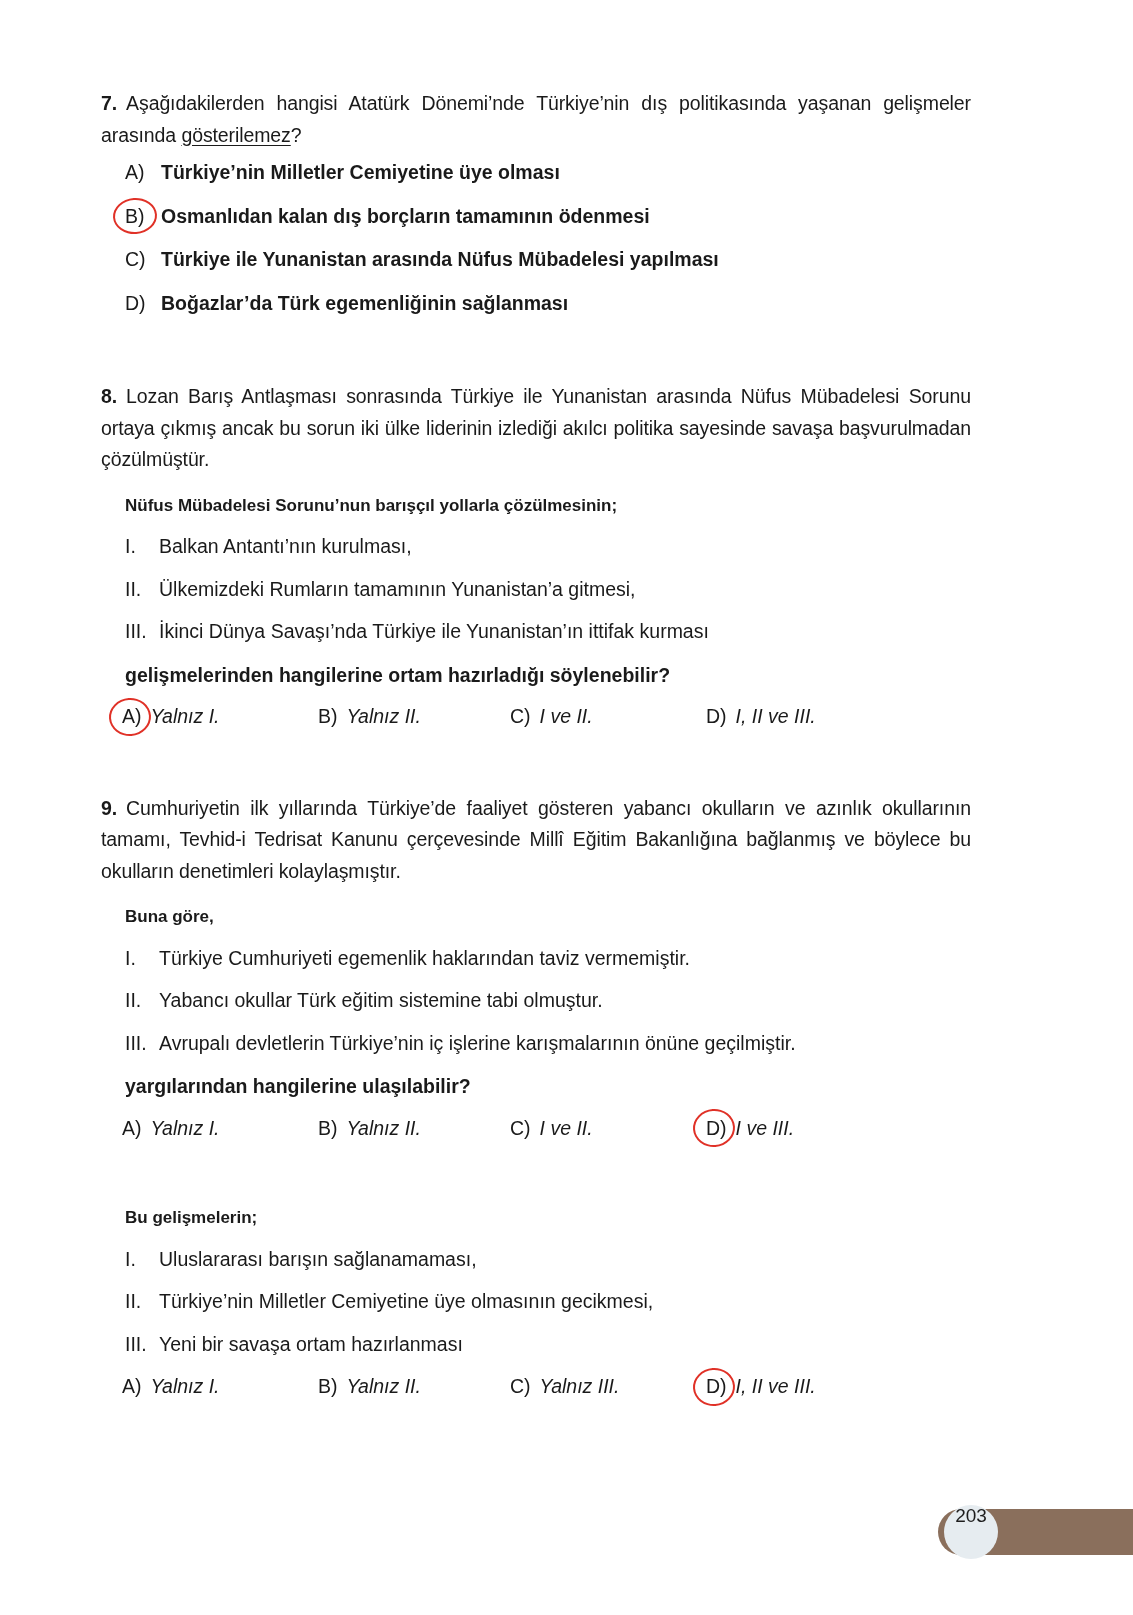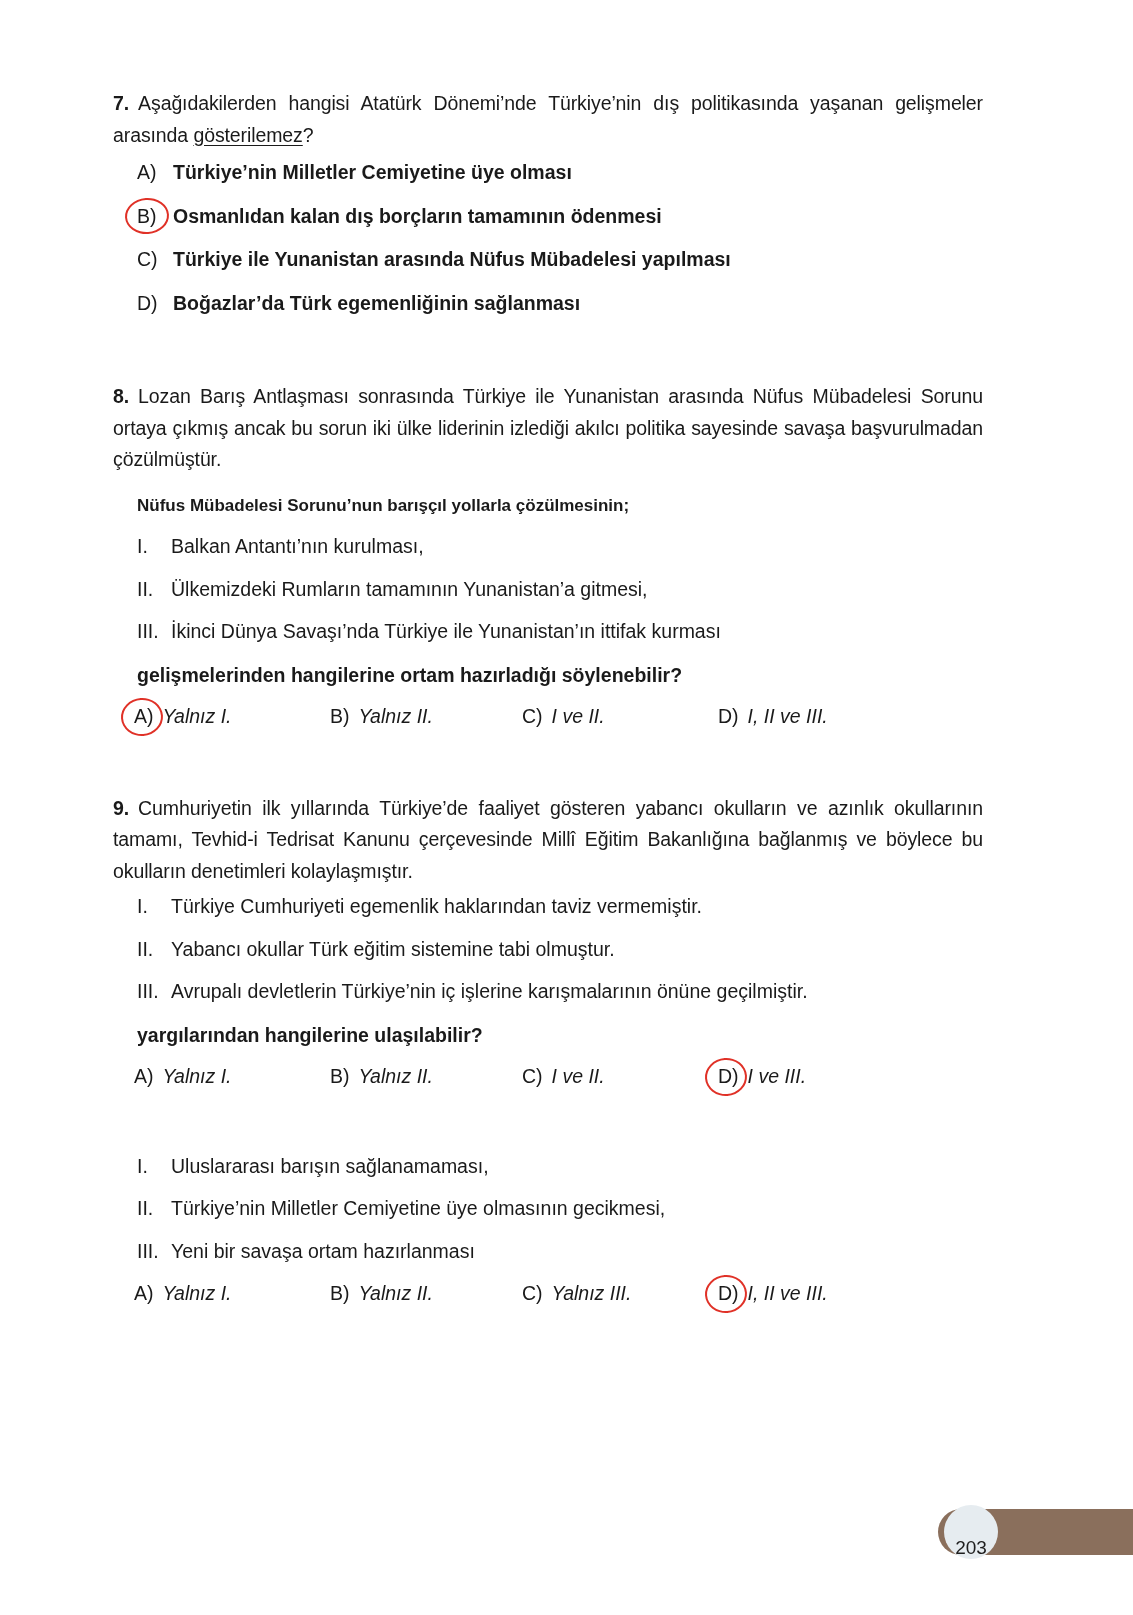--- a/index.html
+++ b/index.html
@@ -14,21 +14,21 @@
   #page {
     position: relative;
     width: 1133px;
     height: 1615px;
     background: #ffffff;
     overflow: hidden;
     box-sizing: border-box;
   }
   .content {
     position: absolute;
-    left: 113px;
+    left: 101px;
     top: 88px;
     width: 870px;
   }
 
   
   .question {
     margin-bottom: 0;
   }
   .q-gap-1 { margin-bottom: 62px; }
   .q-gap-2 { margin-bottom: 60px; }
@@ -165,21 +165,21 @@
   }
   .page-circle {
     position: absolute;
     left: 6px;
     top: -4px;
     width: 54px;
     height: 54px;
     border-radius: 50%;
     background: #e6ecf0;
     display: flex;
-    align-items: flex-end;
+    align-items: flex-start;
     justify-content: center;
   }
   .page-circle span {
     font-size: 19px;
     color: #1d1d1d;
     font-family: "Liberation Sans", sans-serif;
   }
 </style>
 </head>
 <body>
@@ -248,20 +248,21 @@
         <div class="opt-cell w4">
           <span class="olabel">D)</span>
           <span class="otext">I, II ve III.</span>
         </div>
       </div>
     </div>
 
     <div class="question q-gap-3">
       <p class="stem"><span class="qnum">9.</span><span>Cumhuriyetin ilk yıllarında Türkiye’de faaliyet gösteren yabancı okulların ve azınlık okullarının tamamı, Tevhid-i Tedrisat Kanunu çerçevesinde Millî Eğitim Bakanlığına bağlanmış ve böylece bu okulların denetimleri kolaylaşmıştır.</span></p>
 
+      <p class="lead">Buna göre,</p>
 
       <ul class="roman-list">
         <li class="roman-item">
           <span class="rn">I.</span>
           <span class="rtext">Türkiye Cumhuriyeti egemenlik haklarından taviz vermemiştir.</span>
         </li>
         <li class="roman-item">
           <span class="rn">II.</span>
           <span class="rtext">Yabancı okullar Türk eğitim sistemine tabi olmuştur.</span>
         </li>
@@ -288,20 +289,21 @@
         </div>
         <div class="opt-cell w4">
           <span class="olabel circled tight">D)</span>
           <span class="otext">I ve III.</span>
         </div>
       </div>
     </div>
 
     <div class="question">
 
+      <p class="lead">Bu gelişmelerin;</p>
 
       <ul class="roman-list">
         <li class="roman-item">
           <span class="rn">I.</span>
           <span class="rtext">Uluslararası barışın sağlanamaması,</span>
         </li>
         <li class="roman-item">
           <span class="rn">II.</span>
           <span class="rtext">Türkiye’nin Milletler Cemiyetine üye olmasının gecikmesi,</span>
         </li>

